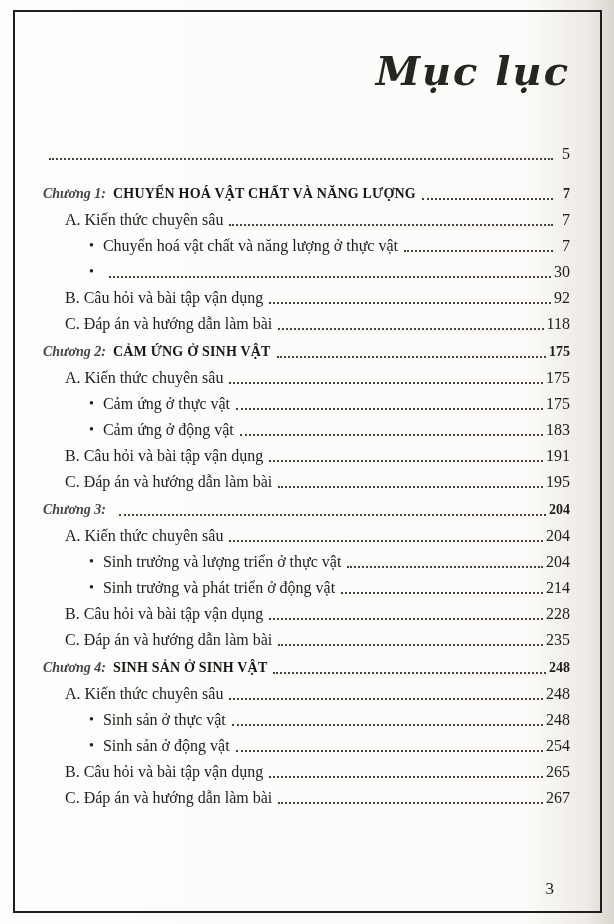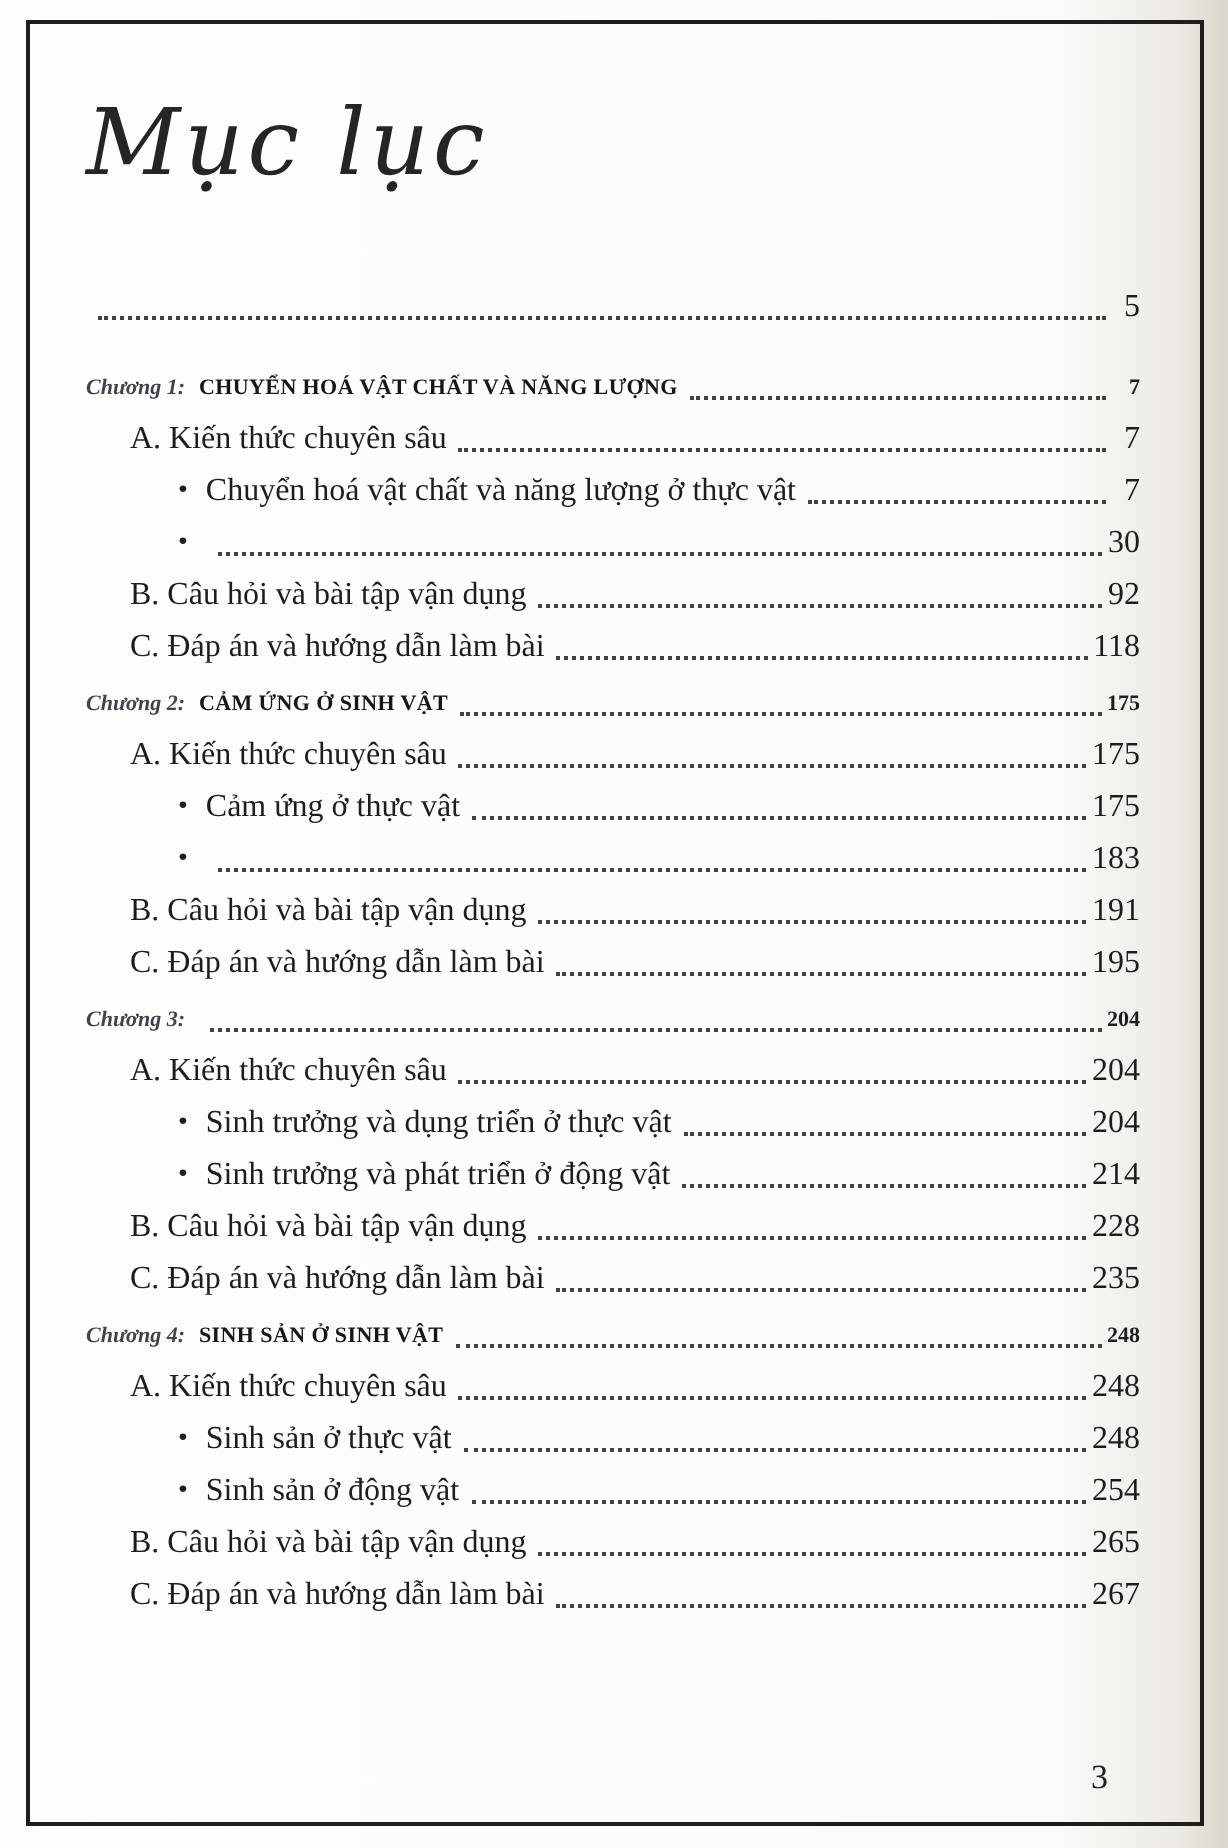--- a/index.html
+++ b/index.html
@@ -15,25 +15,25 @@
     width:614px; height:924px;
     background:linear-gradient(90deg,#fdfdfc 0%,#fcfbf9 86%,#ece9e4 96%,#d9d6cf 100%);
   }
   .frame {
     position:absolute;
     top:10px; left:13px; right:12px; bottom:11px;
     border:2px solid #1f1e1c;
     padding:0 30px 0 28px;
   }
   .title {
-    text-align:left;
+    text-align:right;
     font-family:"DejaVu Serif", serif;
     font-style:italic;
-    font-weight:normal;
-    font-size:46px;
+    font-weight:bold;
+    font-size:40px;
     line-height:62px;
     margin:28px 0 42px;
     letter-spacing:2px;
     color:#262522;
   }
   .toc { width:100%; }
   .row {
     display:flex;
     align-items:flex-end;
     font-size:16px;
@@ -50,21 +50,21 @@
     margin:0 3px 4px 6px;
   }
   .pg { text-align:right; min-width:14px; }
   .front-matter { margin-bottom:20px; }
   .row.front .fm-label {
     font-style:italic;
     font-weight:bold;
     color:#5a554e;
   }
   .chapter { margin-top:8px; }
-  .row.chapter-head { font-weight:bold; font-size:11px; }
+  .row.chapter-head { font-weight:bold; font-size:14px; }
   .ch-prefix { font-style:italic; color:#45434a; margin-right:7px; }
   .ch-title { letter-spacing:0.2px; color:#17161.4px; color:#171614; }
   .row.section { padding-left:22px; }
   .row.bullet { padding-left:46px; }
   .bullet-dot { margin-right:9px; font-size:14px; line-height:20px; }
   .pagenum {
     position:absolute;
     right:46px; bottom:12px;
     font-size:17px;
     color:#22211f;
@@ -131,20 +131,21 @@
               <span class="pg">175</span>
             </div>
             <div class="row bullet">
               <span class="bullet-dot">•</span>
               <span class="item-label">Cảm ứng ở thực vật</span>
               <span class="leader"></span>
               <span class="pg">175</span>
             </div>
             <div class="row bullet">
               <span class="bullet-dot">•</span>
+              <span class="item-label">Cảm ứng ở động vật</span>
               <span class="leader"></span>
               <span class="pg">183</span>
             </div>
             <div class="row section">
               <span class="item-label">B. Câu hỏi và bài tập vận dụng</span>
               <span class="leader"></span>
               <span class="pg">191</span>
             </div>
             <div class="row section">
               <span class="item-label">C. Đáp án và hướng dẫn làm bài</span>
@@ -158,21 +159,21 @@
               <span class="leader"></span>
               <span class="pg">204</span>
             </div>
             <div class="row section">
               <span class="item-label">A. Kiến thức chuyên sâu</span>
               <span class="leader"></span>
               <span class="pg">204</span>
             </div>
             <div class="row bullet">
               <span class="bullet-dot">•</span>
-              <span class="item-label">Sinh trưởng và dụng triển ở thực vật</span>
+              <span class="item-label">Sinh trưởng và lượng triển ở thực vật</span>
               <span class="leader"></span>
               <span class="pg">204</span>
             </div>
             <div class="row bullet">
               <span class="bullet-dot">•</span>
               <span class="item-label">Sinh trưởng và phát triển ở động vật</span>
               <span class="leader"></span>
               <span class="pg">214</span>
             </div>
             <div class="row section">

